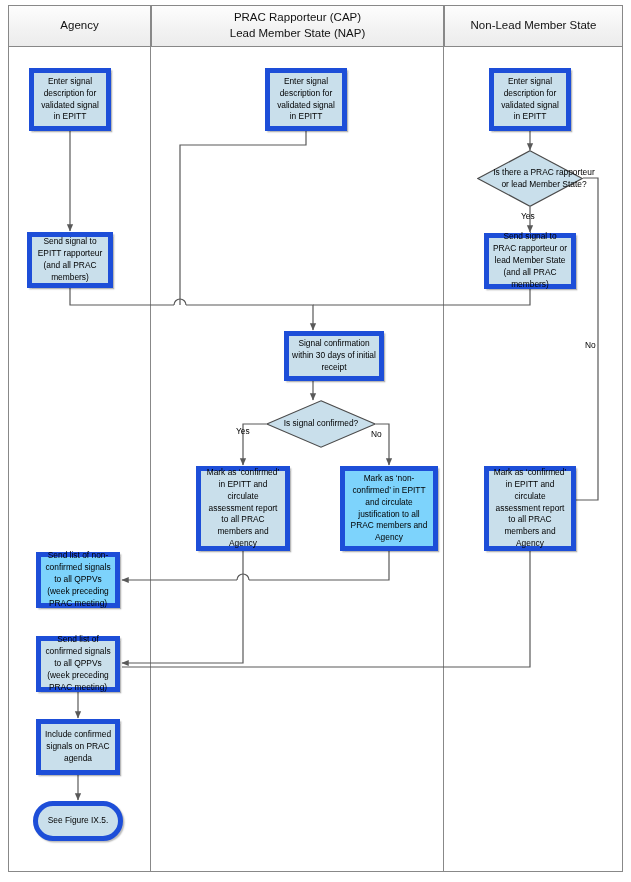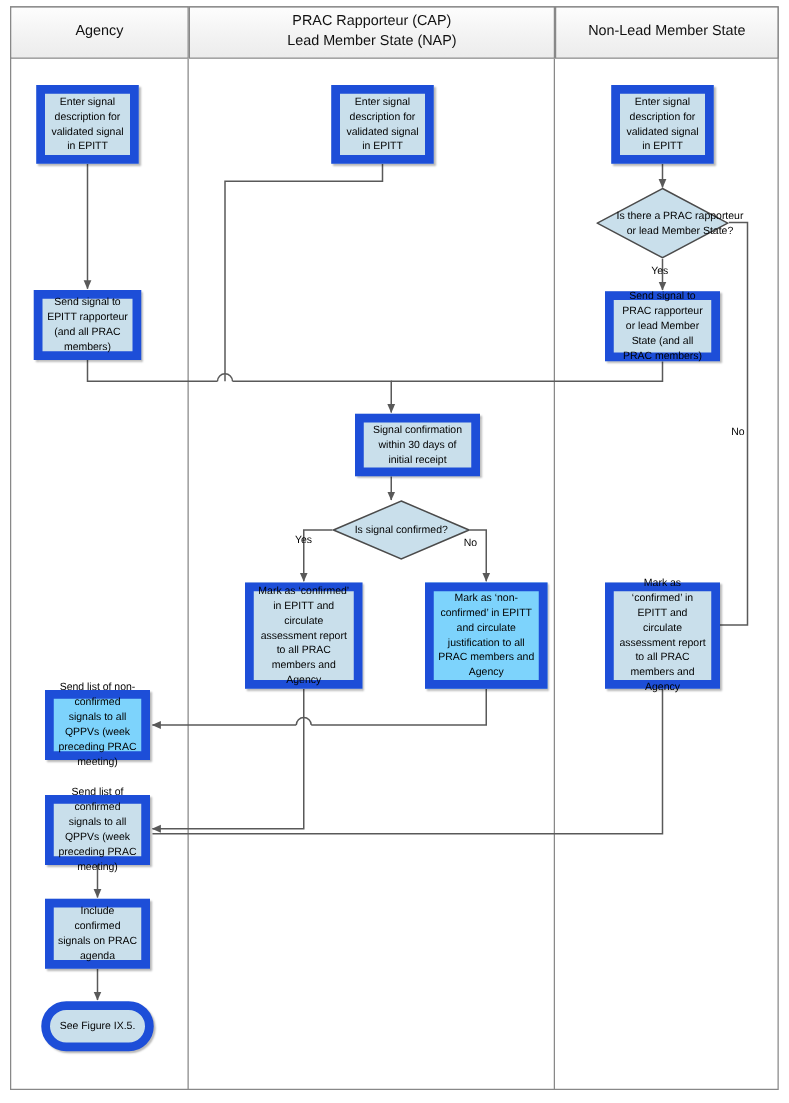--- a/index.html
+++ b/index.html
@@ -57,21 +57,21 @@
     position: absolute;
     box-sizing: border-box;
     display: flex;
     align-items: center;
     justify-content: center;
     text-align: center;
     font-size: 8.4px;
     line-height: 1.42;
     color: #000000;
     padding: 2px 3px;
-    border: 7px solid #1d4ed8;
+    border: 5px solid #1d4ed8;
     box-shadow: 1.5px 1.5px 1.5px rgba(0,0,0,0.28);
   }
   .node.blue   { background: #c9dfeb; }
   .node.orange { background: #7dd3fc; }
   .node.term {
     border-radius: 999px;
     box-shadow: 1.5px 1.5px 1.5px rgba(0,0,0,0.28);
   }
   
   .diamond {

